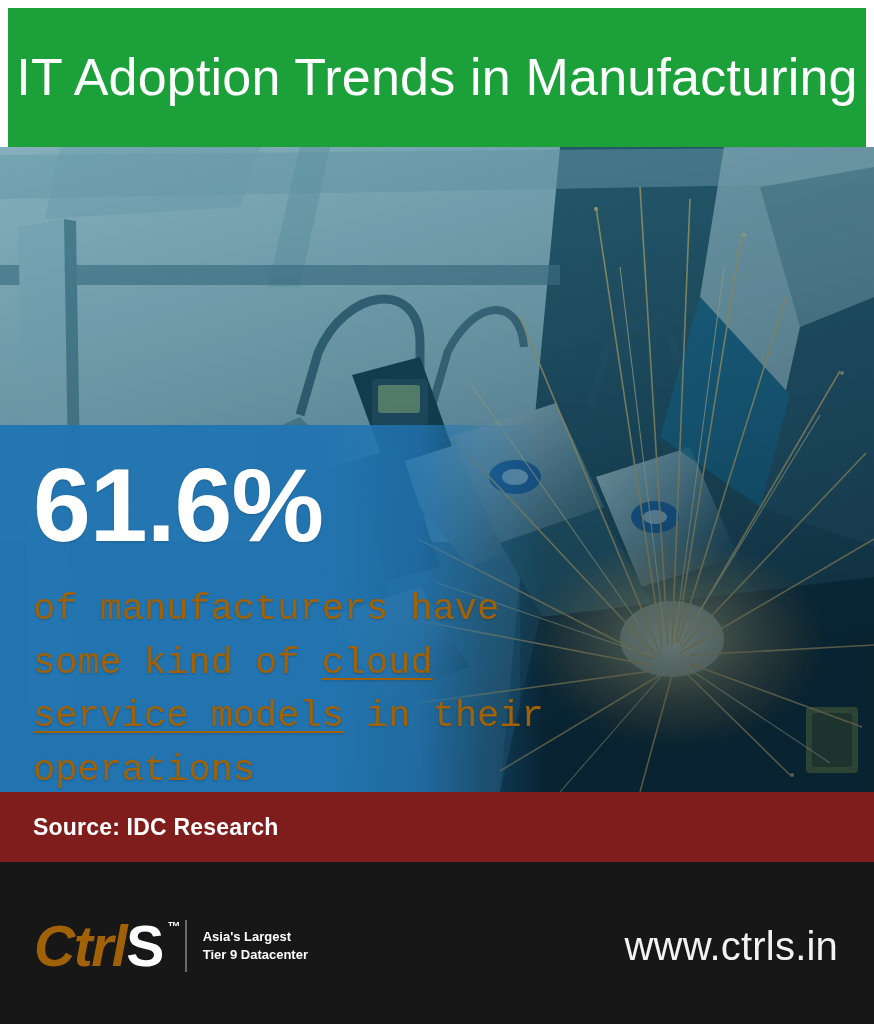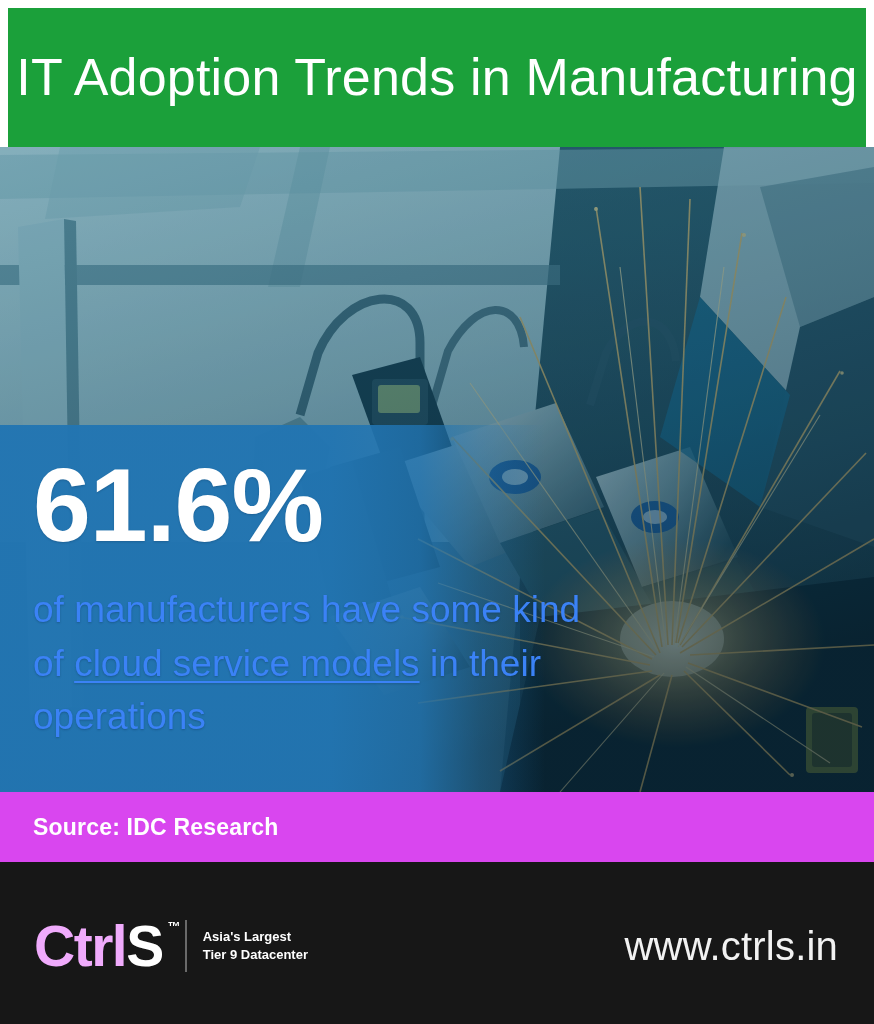--- a/index.html
+++ b/index.html
@@ -92,43 +92,43 @@
     color: #ffffff;
     font-size: 104px;
     font-weight: bold;
     line-height: 1.0;
     letter-spacing: -1px;
     margin: 0;
     font-family: "Liberation Sans", sans-serif;
     text-shadow: 0 1px 2px rgba(10,40,70,0.25);
   }
   .stat-body {
-    color: #3b82f6;
+    color: #a16207;
     font-size: 37px;
     font-weight: 400;
     line-height: 1.45;
     margin: 26px 0 0 0;
     max-width: 560px;
-    font-family: Liberation Sans, sans-serif;
+    font-family: Liberation Mono, monospace;
     text-shadow: 0 1px 2px rgba(10,40,70,0.30);
   }
   .stat-body .link-underline {
     text-decoration: underline;
     text-underline-offset: 5px;
     text-decoration-thickness: 2px;
   }
 
   
   .source-band {
     position: absolute;
     left: 0;
     top: 792px;
     width: 874px;
     height: 70px;
-    background: #d946ef;
+    background: #7f1d1d;
     display: flex;
     align-items: center;
   }
   .source-text {
     color: #ffffff;
     font-size: 23px;
     font-weight: bold;
     padding-left: 33px;
     font-family: "Liberation Sans", sans-serif;
     letter-spacing: 0.2px;
@@ -156,21 +156,21 @@
   }
   .logo-wordmark {
     position: relative;
     font-size: 57px;
     font-weight: bold;
     line-height: 1;
     letter-spacing: -1.5px;
     font-family: "Liberation Sans", sans-serif;
     padding-right: 22px;
   }
-  .logo-ctrl { color: #f0abfc; }
+  .logo-ctrl { color: #a16207; font-style: italic; }
   .logo-s { color: #ffffff; }
   .logo-tm {
     position: absolute;
     top: 2px;
     right: 4px;
     font-size: 13px;
     font-weight: bold;
     color: #ffffff;
     letter-spacing: 0;
   }

